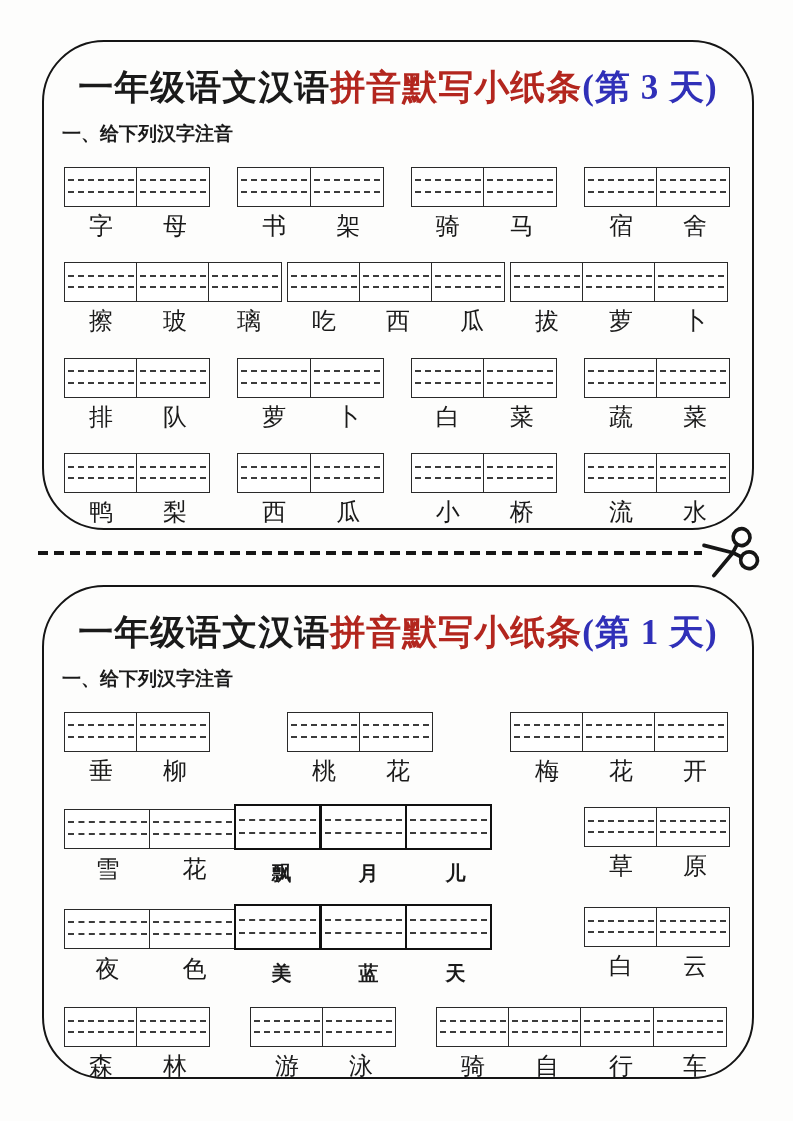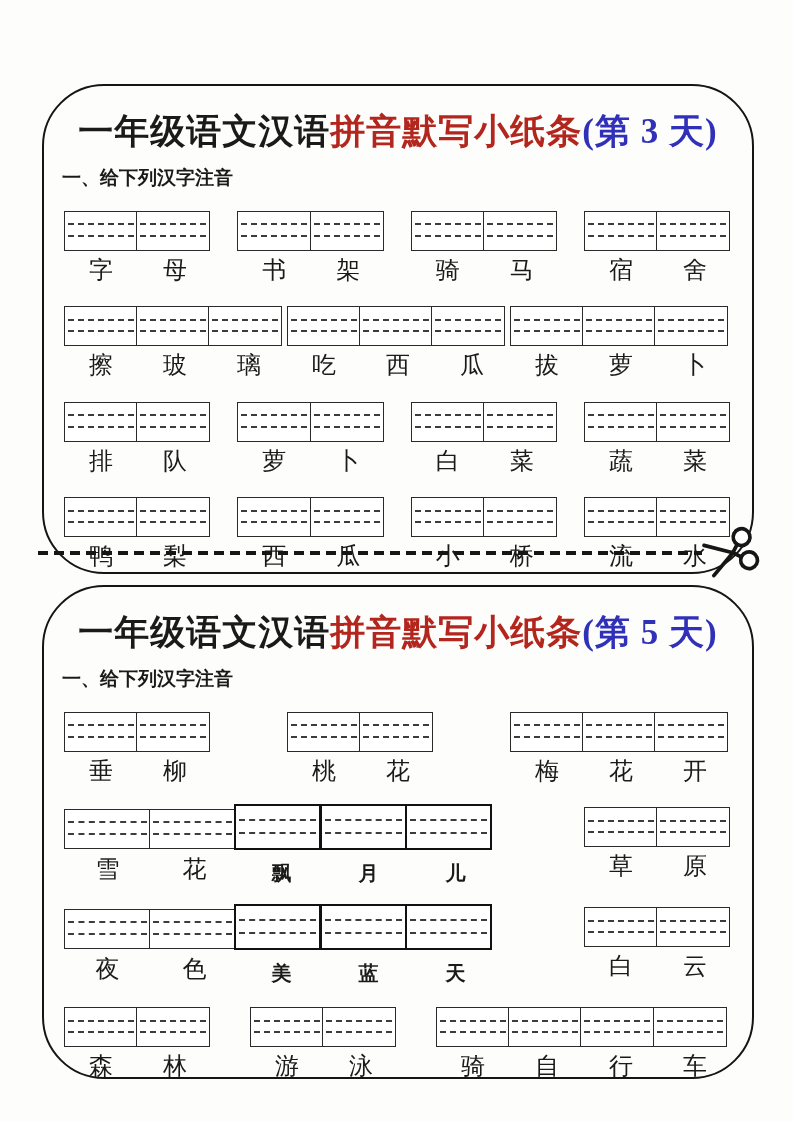--- a/index.html
+++ b/index.html
@@ -14,21 +14,21 @@
   }
   .card{
     position:absolute;
     left:42px;width:712px;
     border:2.5px solid #151515;
     border-radius:62px;
     background:#fdfdfc;
     box-sizing:border-box;
     padding:14px 16px 0 16px;
   }
-  .card.day3{top:40px;height:490px;margin-top:44px;}
+  .card.day3{top:40px;height:490px;}
   .card.day4{top:585px;height:494px;}
   .card-title{
     text-align:center;
     font-size:35px;
     font-weight:bold;
     letter-spacing:1px;
     margin-top:8px;
     white-space:nowrap;
   }
   .t-red{color:#b3261e;}
@@ -291,21 +291,21 @@
         <line x1="31" y1="26" x2="39" y2="34"></line>
         <circle cx="45" cy="13" r="9" fill="#fff"></circle>
         <circle cx="45" cy="39" r="9" fill="#fff"></circle>
       </g>
       <circle cx="31" cy="26" r="2.6" fill="#161616"></circle>
     </svg>
   </div>
 
   <div class="card day4">
     <div class="card-title">
-      <span>一年级语文汉语</span><span class="t-red">拼音默写小纸条</span><span class="t-blue">(第 5 天)</span>
+      <span>一年级语文汉语</span><span class="t-red">拼音默写小纸条</span><span class="t-blue">(第 1 天)</span>
     </div>
     <div class="instruction">一、给下列汉字注音</div>
     <div class="rows">
         <div class="pinyin-row">
           <div class="word-group">
             <div class="cells">
               <div class="cell"></div>
               <div class="cell"></div>
             </div>
             <div class="labels">

